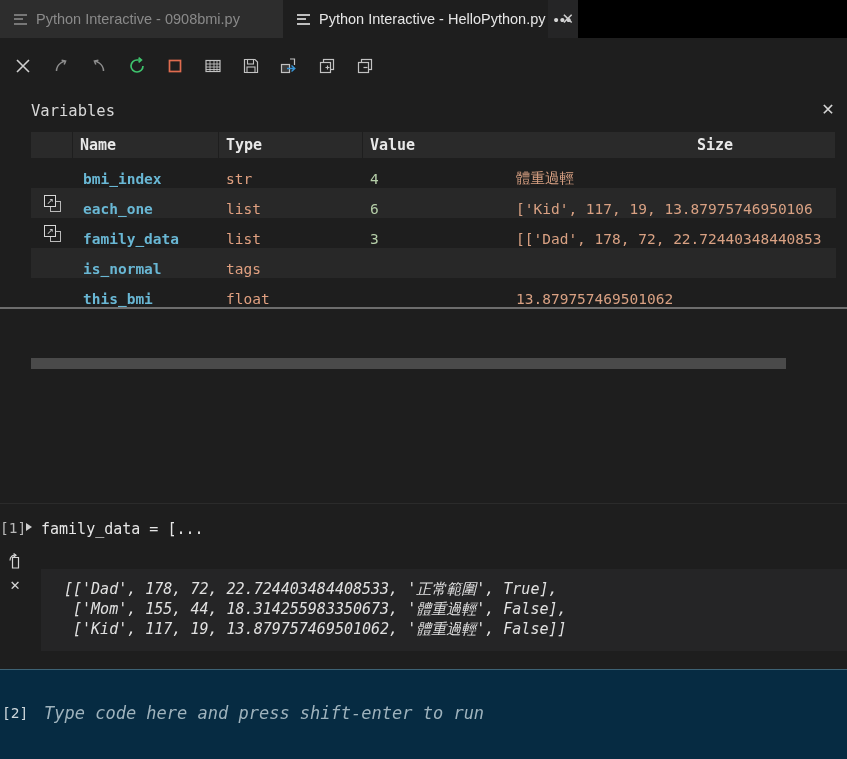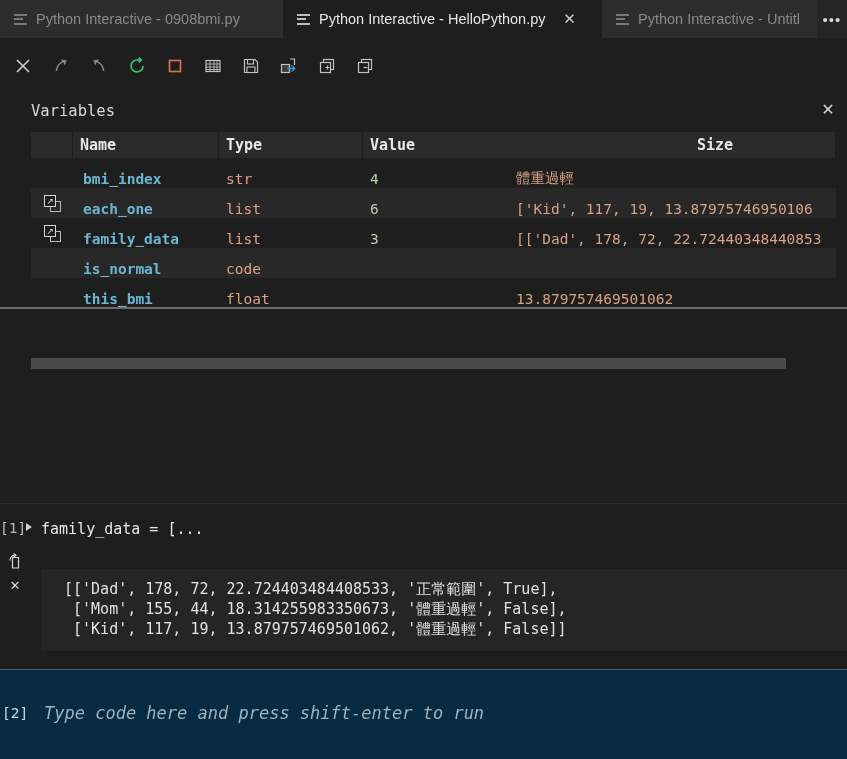--- a/index.html
+++ b/index.html
@@ -33,21 +33,21 @@
     position: absolute; left: 0; height: 2px; background: currentColor; display: block;
   }
   .tab .tabicon i:nth-child(1) { top: 1px;  width: 13px; }
   .tab .tabicon i:nth-child(2) { top: 5.5px; width: 9px; }
   .tab .tabicon i:nth-child(3) { top: 10px; width: 13px; }
   .tab .tabclose {
     margin-left: 7px; width: 16px; height: 16px; line-height: 15px;
     text-align: center; font-size: 15px; color: #cfcfcf;
   }
   .tab0 { width: 283px; }
-  .tab1 { width: 319px; }
+  .tab1 { width: 265px; }
   .tab2 { width: 215px; overflow: hidden; }
   .tabmore {
     width: 30px; display: flex; align-items: center; justify-content: center;
     color: #d4d4d4; font-size: 15px; letter-spacing: 1px; background: #252526;
   }
 
   
   .toolbar {
     position: absolute; left: 0; top: 38px; width: 847px; height: 55px;
     background: #1e1e1e;
@@ -159,21 +159,21 @@
   .gicon { position: absolute; left: 6px; width: 18px; height: 18px; color: #d4d4d4; }
   .gicon.copy { top: 42px; }
   .gicon.del  { top: 66px; font-size: 16px; text-align: center; line-height: 17px; }
   .codeline {
     position: absolute; left: 41px; top: 10px;
     font-family: "DejaVu Sans Mono", monospace;
     font-size: 15px; color: #e6e6e6; white-space: pre;
   }
   .outputbox {
     position: absolute; left: 41px; top: 59px; width: 806px;
-    background: #252526; padding: 10px 0 12px 0;
+    background: #252526; padding: 10px 0 12px 0; font-style: italic;
   }
   .outputtext {
     font-family: "DejaVu Sans Mono", monospace;
     font-size: 15px; color: #e1e1e1; line-height: 20px;
     white-space: pre; padding-left: 23px;
   }
 
   
   .inputcell {
     position: absolute; left: 0; top: 669px; width: 847px; height: 90px;
@@ -206,28 +206,20 @@
       <span>Python Interactive - 0908bmi.py</span>
     </div>
     <div class="tab tab1 active">
       <span class="tabicon">
           <i></i>
           <i></i>
           <i></i>
         </span>
       <span>Python Interactive - HelloPython.py</span>
       <span class="tabclose">✕</span>
-    </div>
-    <div class="tab tab2">
-      <span class="tabicon">
-          <i></i>
-          <i></i>
-          <i></i>
-        </span>
-      <span>Python Interactive - Untitl</span>
     </div>
     <div class="tabmore">•••</div>
   </div>
 
   <div class="toolbar">
     <div class="tb">
       <svg width="18" height="18" viewBox="0 0 18 18">
           <path d="M3 3 L15 15 M15 3 L3 15" stroke="#cfcfcf" stroke-width="1.6" fill="none"></path>
         </svg>
     </div>
@@ -335,21 +327,21 @@
         </div>
         <div class="vtcell vt-name c1">family_data</div>
         <div class="vtcell vt-type c2">list</div>
         <div class="vtcell vt-size c3">3</div>
         <div class="vtcell vt-value c4">[['Dad', 178, 72, 22.72440348440853</div>
       </div>
 
       <div class="vtrow odd">
         <div class="vt-exp"></div>
         <div class="vtcell vt-name c1">is_normal</div>
-        <div class="vtcell vt-type c2">code</div>
+        <div class="vtcell vt-type c2">tags</div>
         <div class="vtcell vt-size c3"></div>
       </div>
 
       <div class="vtrow">
         <div class="vt-exp"></div>
         <div class="vtcell vt-name c1">this_bmi</div>
         <div class="vtcell vt-type c2">float</div>
         <div class="vtcell vt-size c3"></div>
         <div class="vtcell vt-value c4">13.879757469501062</div>
       </div>

